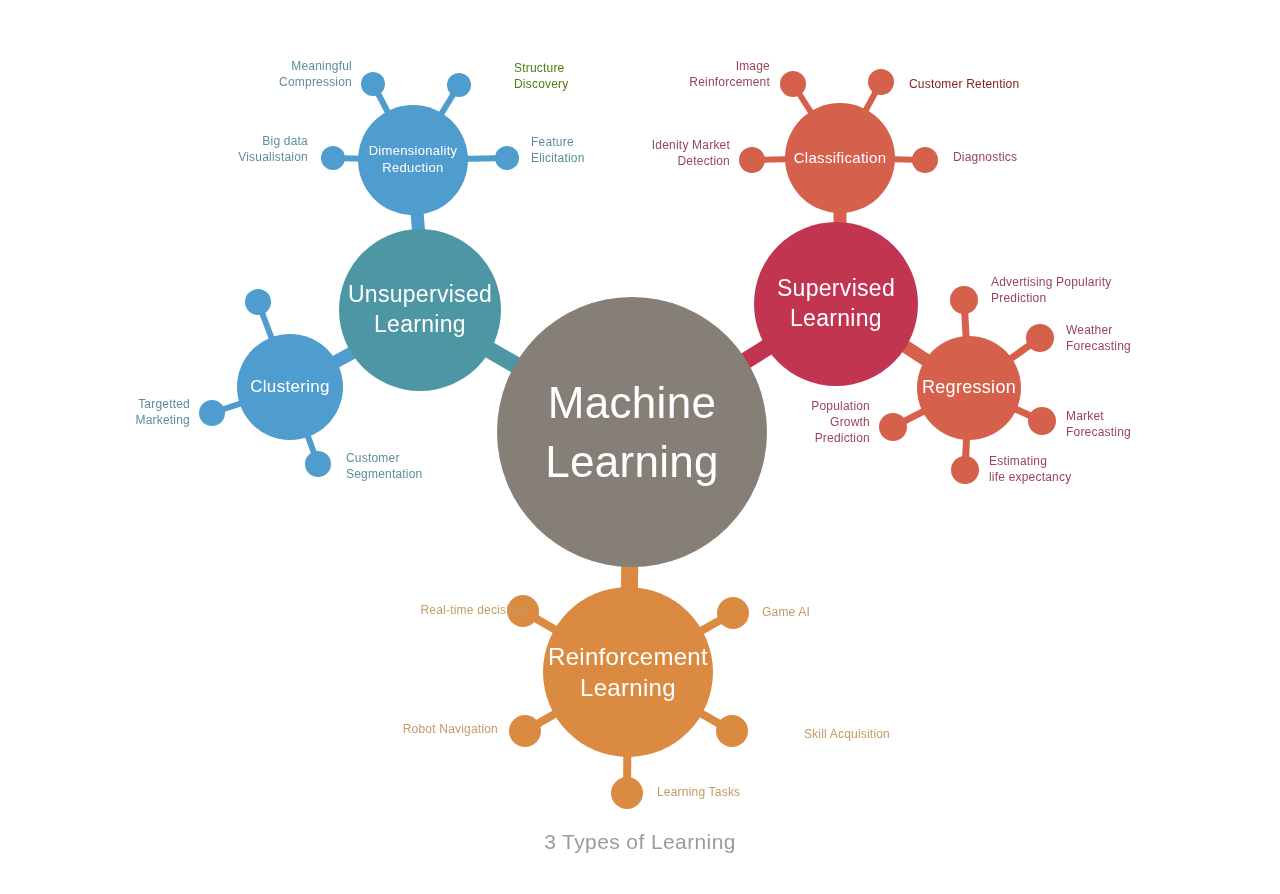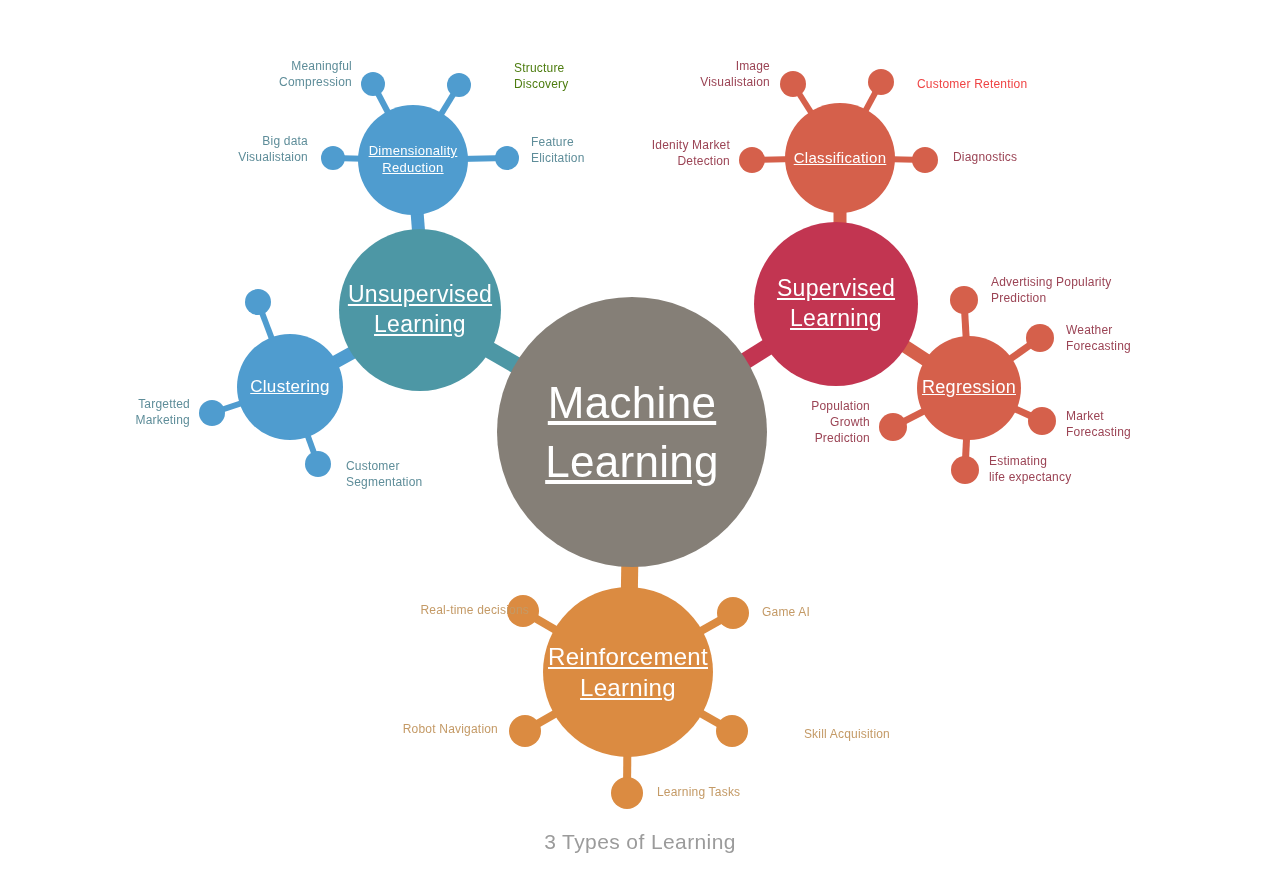--- a/index.html
+++ b/index.html
@@ -5,21 +5,20 @@
   html,body{margin:0;padding:0;background:#ffffff;}
   #canvas{
     position:relative;width:1280px;height:894px;background:#ffffff;overflow:hidden;
     font-family:"Liberation Sans", sans-serif;
   }
   #shapes{position:absolute;left:0;top:0;}
   .hub-label{
     position:absolute;display:flex;align-items:center;justify-content:center;
     text-align:center;white-space:pre-line;line-height:1.3;letter-spacing:0.3px;
     pointer-events:none;
-    text-decoration:underline;
   }
   .sat-label{
     position:absolute;font-size:12px;line-height:1.35;white-space:pre-line;
     letter-spacing:0.2px;pointer-events:none;
   }
   .ra{text-align:right;}
   .caption{
     position:absolute;left:0;top:830px;width:1280px;text-align:center;
     font-size:21px;letter-spacing:0.4px;
   }
@@ -115,26 +114,26 @@
   <div class="sat-label ra" style="left: 222px; top: 58px; width: 130px; color: rgb(94, 141, 153);">Meaningful
 Compression</div>
   <div class="sat-label" style="left: 488px; top: 60px; width: 120px; color: #4d7c0f; margin-left: 26px;">Structure
 Discovery</div>
   <div class="sat-label ra" style="left: 178px; top: 133px; width: 130px; color: rgb(94, 141, 153);">Big data
 Visualistaion</div>
   <div class="sat-label" style="left: 531px; top: 134px; width: 120px; color: rgb(94, 141, 153);">Feature
 Elicitation</div>
   <div class="sat-label ra" style="left: 80px; top: 396px; width: 110px; color: rgb(94, 141, 153);">Targetted
 Marketing</div>
-  <div class="sat-label" style="left: 346px; top: 450px; width: 150px; color: rgb(94, 141, 153); margin-top: 8px;">Customer
+  <div class="sat-label" style="left: 346px; top: 450px; width: 150px; color: rgb(94, 141, 153);">Customer
 Segmentation</div>
 
   <div class="sat-label ra" style="left: 650px; top: 58px; width: 120px; color: rgb(155, 68, 85);">Image
-Visualistaion</div>
-  <div class="sat-label" style="left: 909px; top: 76px; width: 180px; color: #ef4444; margin-left: 8px;">Customer Retention</div>
+Reinforcement</div>
+  <div class="sat-label" style="left: 909px; top: 76px; width: 180px; color: #7f1d1d;">Customer Retention</div>
   <div class="sat-label ra" style="left: 600px; top: 137px; width: 130px; color: rgb(155, 68, 85);">Idenity Market
 Detection</div>
   <div class="sat-label" style="left: 953px; top: 149px; width: 130px; color: rgb(155, 68, 85);">Diagnostics</div>
   <div class="sat-label" style="left: 991px; top: 274px; width: 180px; color: rgb(155, 68, 85);">Advertising Popularity
 Prediction</div>
   <div class="sat-label" style="left: 1066px; top: 322px; width: 120px; color: rgb(155, 68, 85);">Weather
 Forecasting</div>
   <div class="sat-label" style="left: 1066px; top: 408px; width: 120px; color: rgb(155, 68, 85);">Market
 Forecasting</div>
   <div class="sat-label" style="left: 989px; top: 453px; width: 150px; color: rgb(155, 68, 85);">Estimating

